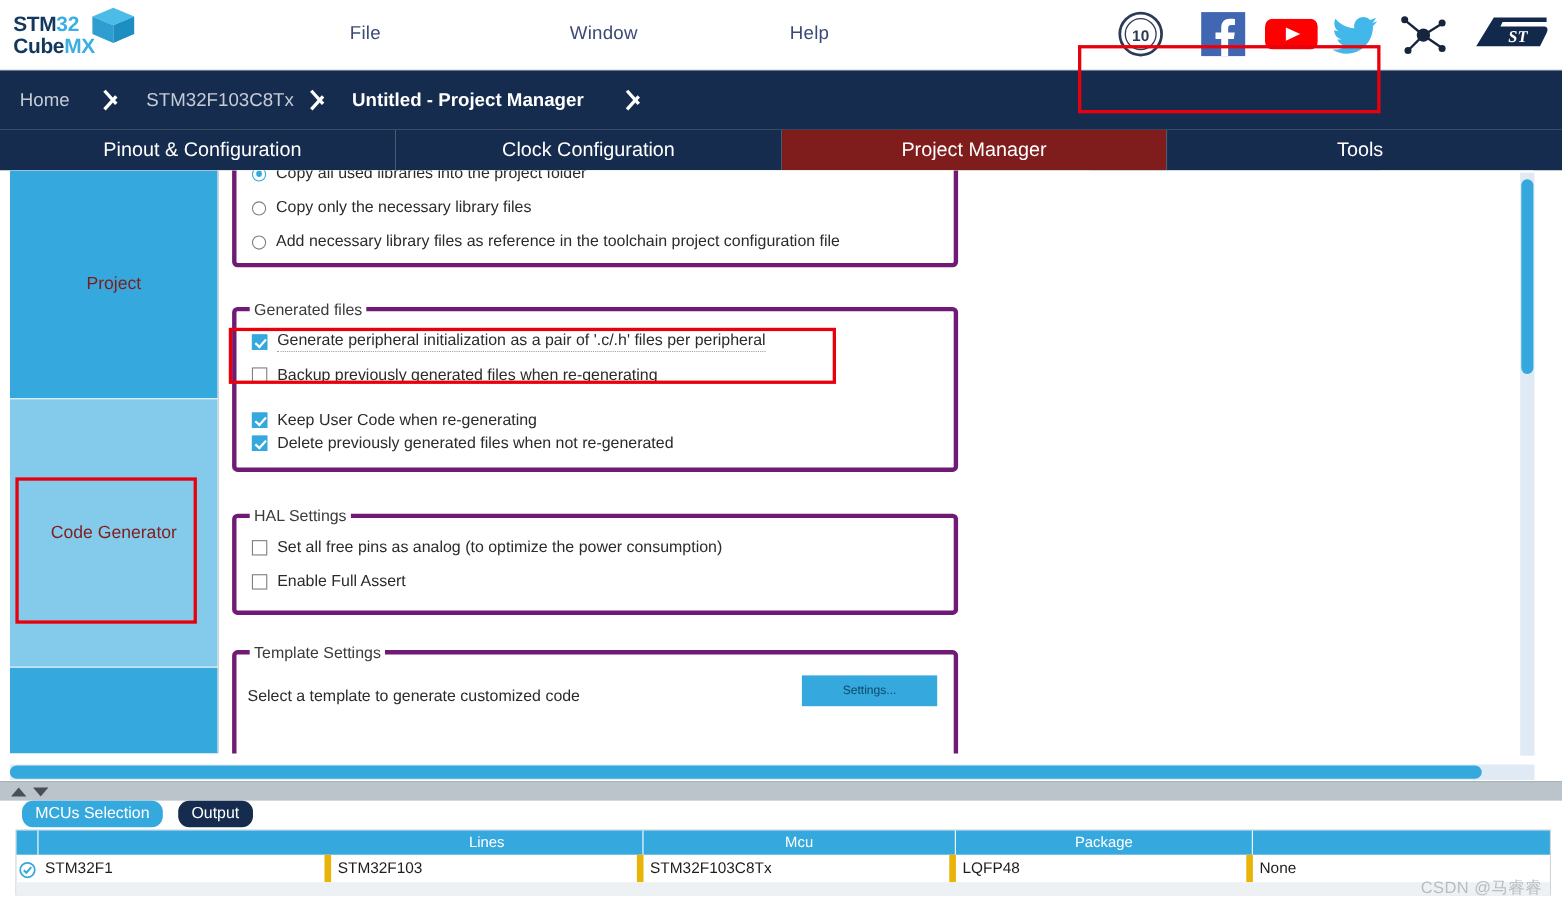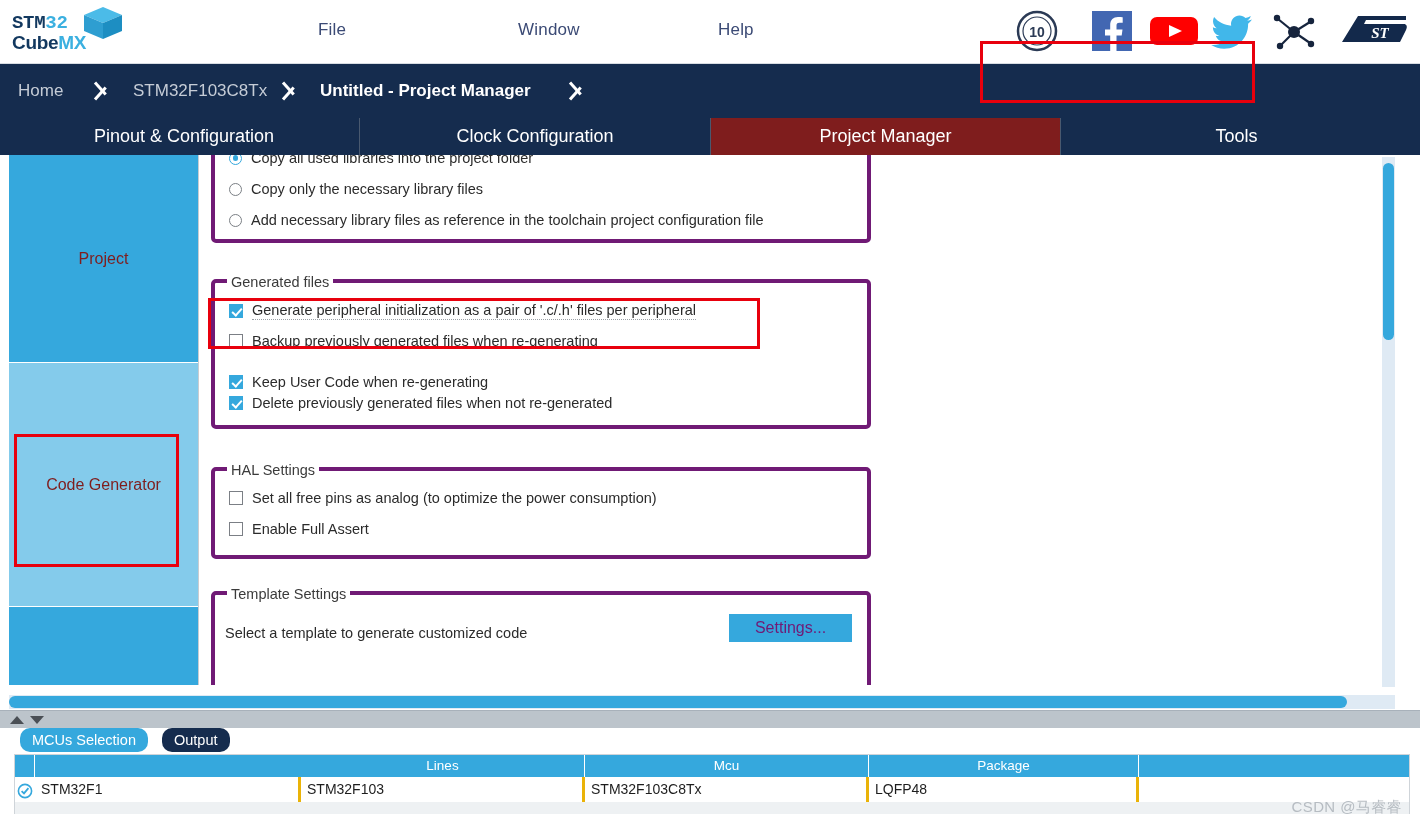--- a/index.html
+++ b/index.html
@@ -10,21 +10,21 @@
     overflow: hidden;
   }
   #app { position: relative; width: 1420px; height: 826px; }
 
   
   .menubar {
     position: absolute; left: 0; top: 0; width: 1420px; height: 64px;
     background: #ffffff; border-bottom: 1px solid #d8dde3;
   }
   .logo { position: absolute; left: 10px; top: 6px; width: 120px; height: 52px; }
-  .logo-stm32 { position: absolute; left: 2px; top: 6px; font-size: 19px; font-weight: bold; letter-spacing: -0.3px; font-family: Liberation Mono, monospace; }
+  .logo-stm32 { position: absolute; left: 2px; top: 6px; font-size: 19px; font-weight: bold; letter-spacing: -0.3px; }
   .logo-stm32 .dark { color: #12385f; }
   .logo-stm32 .lite { color: #3bb0e0; }
   .logo-cube { position: absolute; left: 2px; top: 26px; font-size: 19px; font-weight: bold; letter-spacing: -0.3px; }
   .logo-cube .dark { color: #12385f; }
   .logo-cube .lite { color: #3bb0e0; }
   .logo-cubeicon { position: absolute; left: 72px; top: 0px; }
 
   .menu-item {
     position: absolute; top: 20px; font-size: 17px; color: #3b4a75;
     cursor: default; letter-spacing: 0.2px;
@@ -163,21 +163,21 @@
     width: 4px; height: 8px; border: solid #ffffff;
     border-width: 0 2px 2px 0; transform: rotate(42deg);
   }
   .opt-underline { border-bottom: 1px dotted #9aa0a6; padding-bottom: 1px; }
 
   .tpl-text {
     position: absolute; left: 10px; top: 30px; font-size: 14.5px; color: #2b2b2b;
   }
   .tpl-btn {
     position: absolute; left: 514px; top: 19px; width: 123px; height: 28px;
-    background: #35a8dd; border: none; color: #701a75; font-size: 16px;
+    background: #35a8dd; border: none; color: #0c4a6e; font-size: 11px;
     font-family: "Liberation Sans", sans-serif; cursor: pointer;
   }
 
   
   .vscroll {
     position: absolute; left: 1382px; top: 157px; width: 13px; height: 530px;
     background: #dfeaf4;
   }
   .vthumb {
     position: absolute; left: 1px; top: 6px; width: 11px; height: 177px;
@@ -233,21 +233,21 @@
   .th1 { left: 20px;   width: 266px; }
   .th2 { left: 286px;  width: 284px; }
   .th3 { left: 570px;  width: 284px; }
   .th4 { left: 854px;  width: 270px; }
   .th5 { left: 1124px; width: 270px; border-right: none; }
 
   .trow { position: absolute; left: 0; top: 22px; width: 100%; height: 25px; cursor: pointer; }
   .td {
     position: absolute; top: 0; height: 25px; line-height: 25px;
     font-size: 14px; color: #1d1d1d; padding-left: 6px;
-    border-right: 3px solid #eab308; white-space: nowrap; overflow: hidden;
+    border-right: 6px solid #eab308; white-space: nowrap; overflow: hidden;
   }
   .td0 { left: 0px;    width: 20px; padding-left: 0; border-right: none; }
   .td1 { left: 20px;   width: 266px; }
   .td2 { left: 286px;  width: 284px; }
   .td3 { left: 570px;  width: 284px; }
   .td4 { left: 854px;  width: 270px; }
   .td5 { left: 1124px; width: 270px; border-right: none; }
   .rowcheck { position: absolute; left: 2px; top: 5px; }
   .tfoot { position: absolute; left: 0; top: 47px; width: 100%; height: 12px; background: #eef1f3; }
 
@@ -468,20 +468,21 @@
             <svg width="16" height="16" viewBox="0 0 16 16">
               <circle cx="8" cy="8" r="6.6" fill="none" stroke="#35a8dd" stroke-width="1.6"></circle>
               <path d="M4.6 8.1 L7 10.4 L11.4 5.2" fill="none" stroke="#35a8dd" stroke-width="1.8"></path>
             </svg>
           </span>
         </div>
         <div class="td td1">STM32F1</div>
         <div class="td td2">STM32F103</div>
         <div class="td td3">STM32F103C8Tx</div>
         <div class="td td4">LQFP48</div>
+        <div class="td td5">None</div>
       </div>
       <div class="tfoot"></div>
     </div>
   </div>
 
   <div class="watermark">CSDN @马睿睿</div>
 
 </div>
 
 </body></html>

